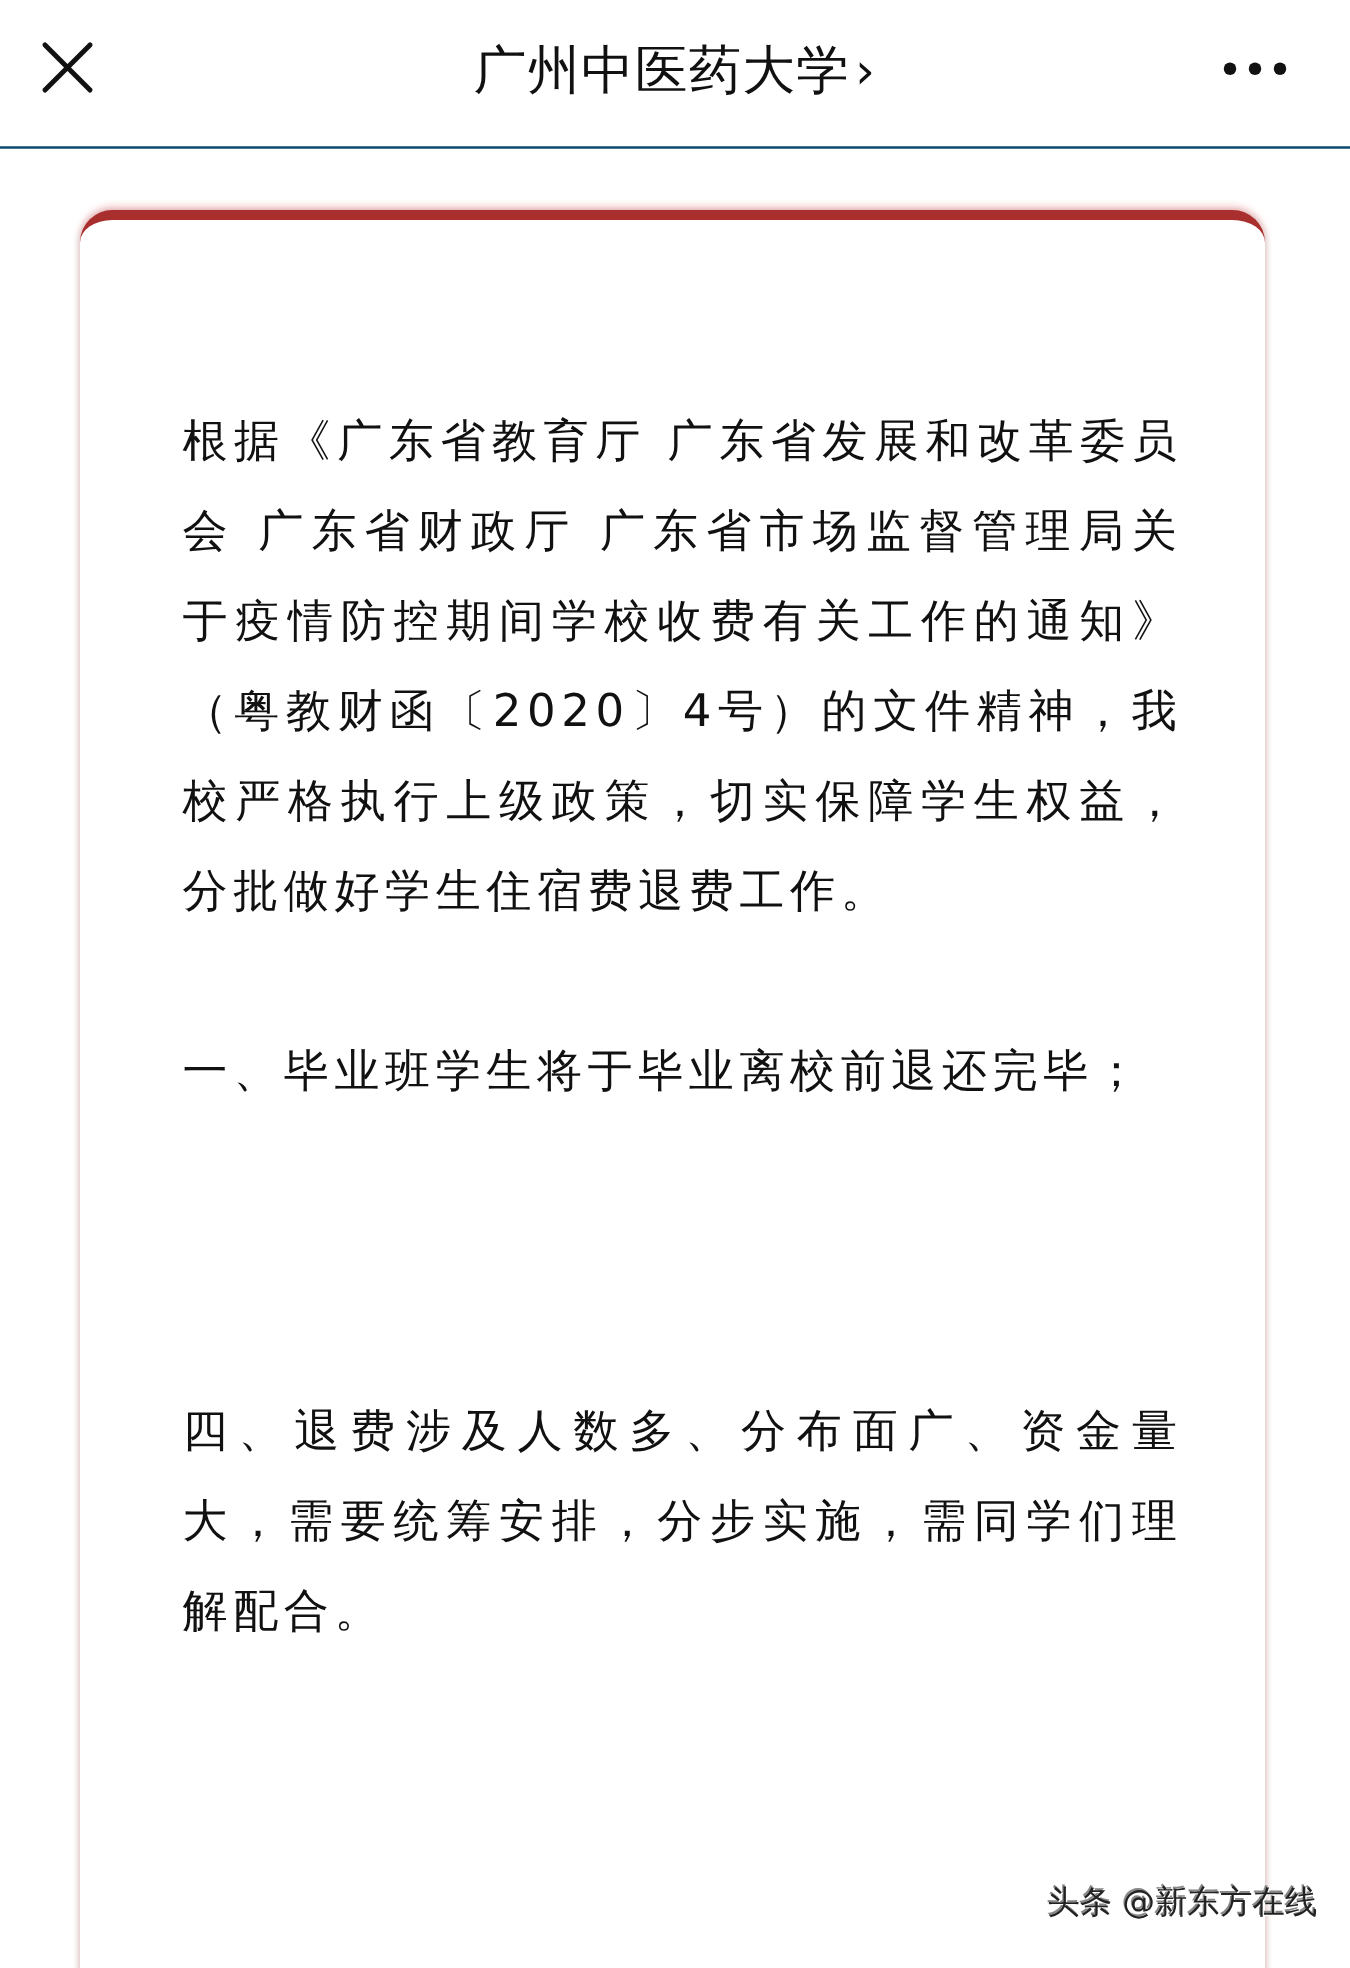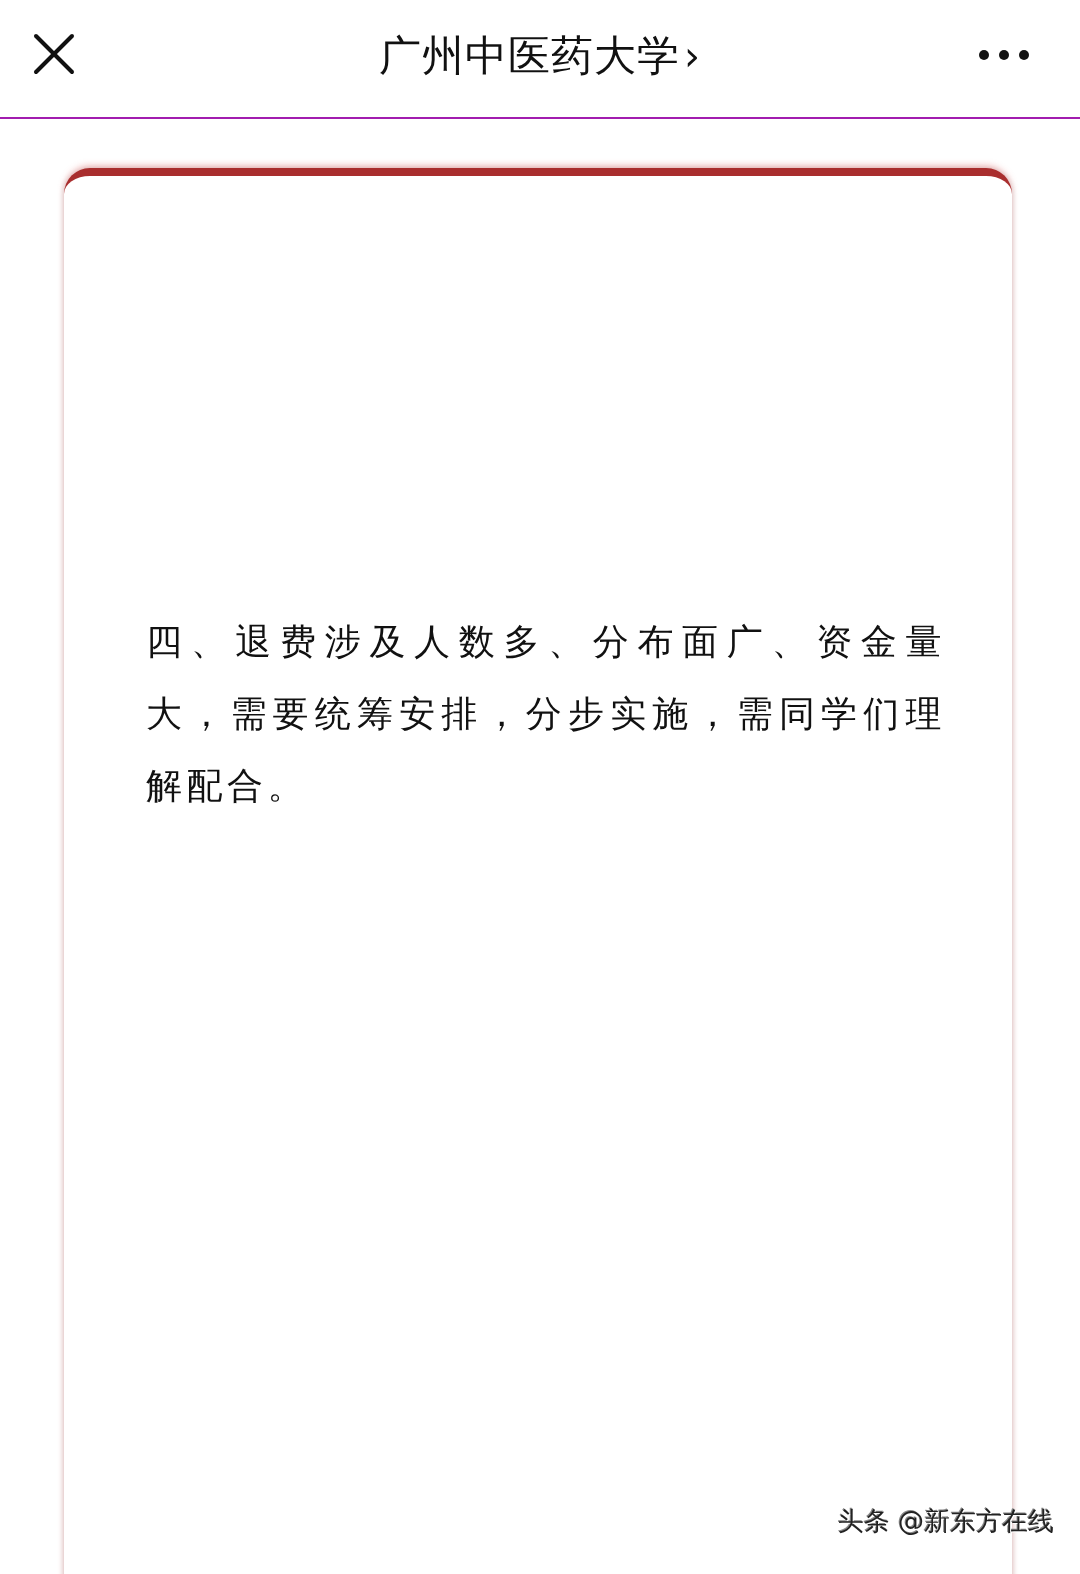--- a/index.html
+++ b/index.html
@@ -11,21 +11,21 @@
       overflow: hidden;
       font-family: "DejaVu Sans", "Liberation Sans", sans-serif;
       color: #111111;
     }
     .topbar {
       position: absolute;
       left: 0; top: 0;
       width: 1080px;
       height: 117px;
       background: #ffffff;
-      border-bottom: 2px solid #a21caf;
+      border-bottom: 2px solid #0c4a6e;
     }
     .close-btn {
       position: absolute;
       left: 30px; top: 30px;
       width: 48px; height: 48px;
       cursor: pointer;
     }
     .title {
       position: absolute;
       left: 0; right: 0;
@@ -100,21 +100,23 @@
     <svg width="56" height="30" viewBox="0 0 56 30">
       <circle cx="8" cy="15" r="5" fill="#111"></circle>
       <circle cx="28" cy="15" r="5" fill="#111"></circle>
       <circle cx="48" cy="15" r="5" fill="#111"></circle>
     </svg>
   </div>
 </div>
 
 <div class="card">
   <div class="card-inner">
+    <p class="para">根据《广东省教育厅 广东省发展和改革委员会 广东省财政厅 广东省市场监督管理局关于疫情防控期间学校收费有关工作的通知》（粤教财函〔2020〕4号）的文件精神，我校严格执行上级政策，切实保障学生权益，分批做好学生住宿费退费工作。</p>
     <div class="gap"></div>
+    <p class="para">一、毕业班学生将于毕业离校前退还完毕；</p>
     <div class="gap"></div>
     <div class="gap"></div>
     <div class="gap"></div>
     <p class="para">四、退费涉及人数多、分布面广、资金量大，需要统筹安排，分步实施，需同学们理解配合。</p>
   </div>
 </div>
 
 <div class="watermark">头条 @新东方在线</div>
 
 </body></html>

